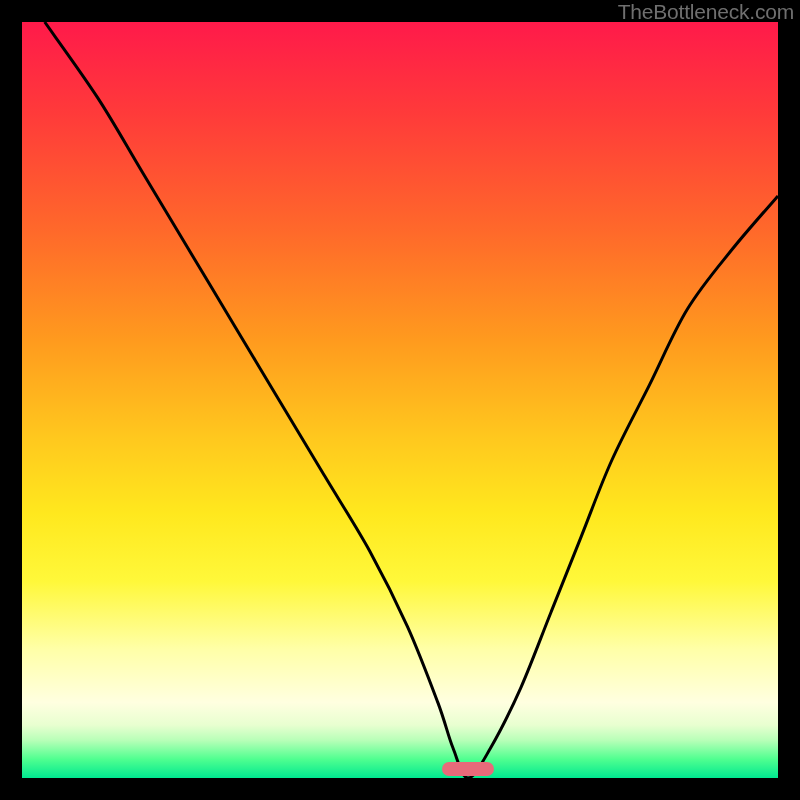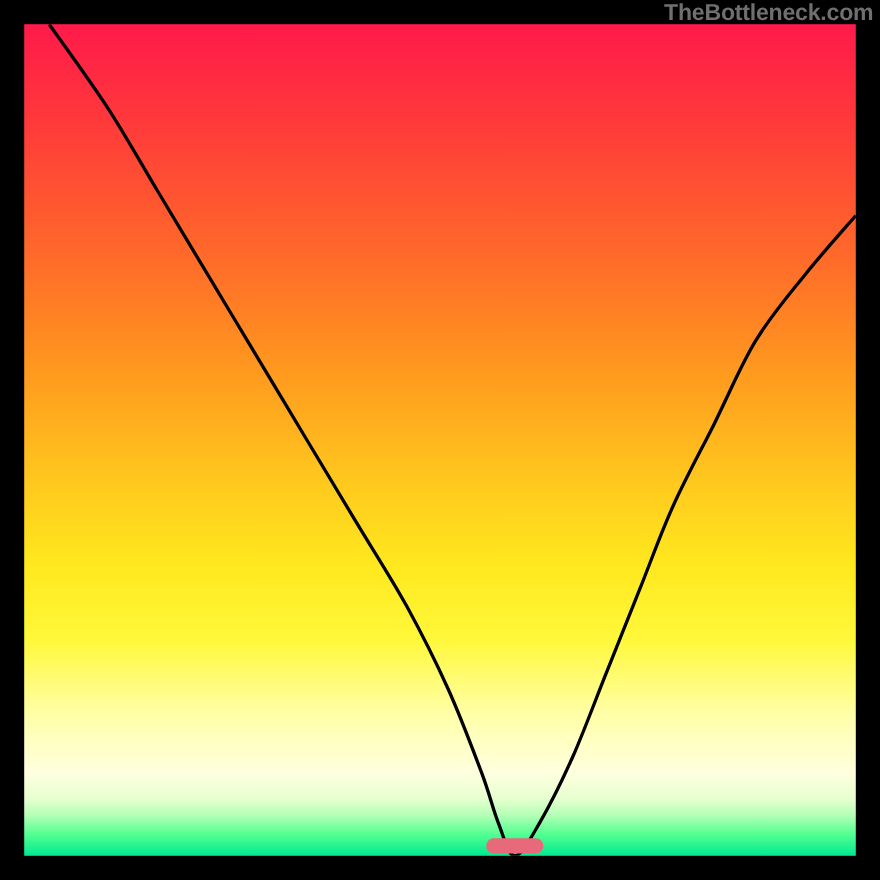--- a/index.html
+++ b/index.html
@@ -56,21 +56,21 @@
     border-radius: 7px;
     left: 415px;
     top: 740px;
   }
   .attribution {
     position: absolute;
     top: 0px;
     right: 6px;
     font-family: Arial, Helvetica, sans-serif;
     font-size: 21px;
-    font-weight: 700;
+    font-weight: 400;
     color: #6f6f6f;
     letter-spacing: -0.2px;
   }
 </style>
 </head>
 <body>
 
 <div class="frame">
   <div class="gradient"></div>
 

